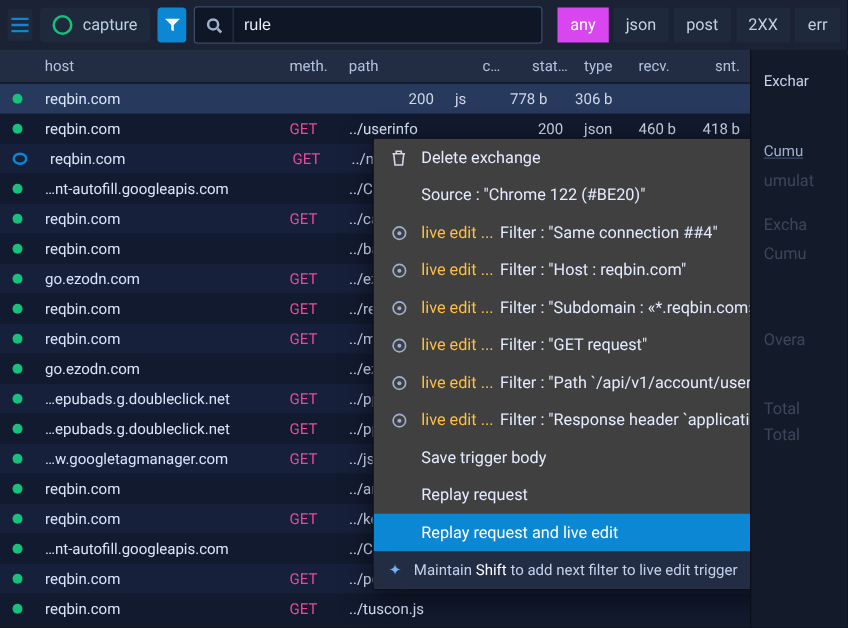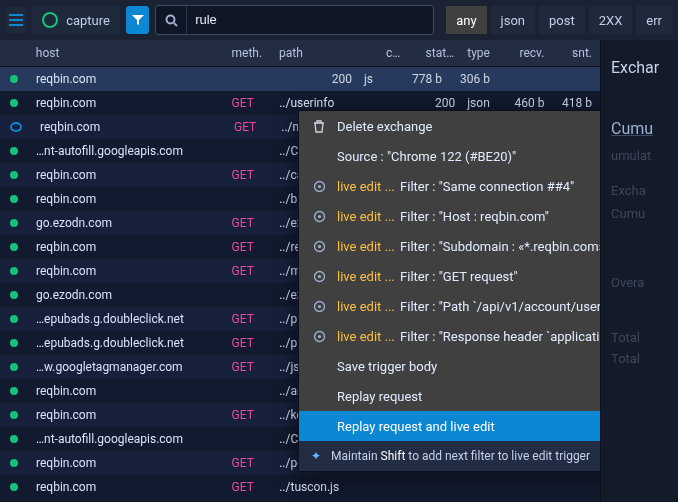--- a/index.html
+++ b/index.html
@@ -10,41 +10,41 @@
   .icon-btn{width:26px;height:26px;display:flex;align-items:center;justify-content:center;border-radius:3px;background:#1e293b;color:#9fb1d0;cursor:pointer}
   .icon-btn.burger svg,.icon-btn svg{display:block}
   .capture{display:flex;align-items:center;gap:8px;padding:0 10px;height:28px;background:#1e293b;border-radius:3px;color:#bcd0e8}
   .capture .ring{width:12px;height:12px;border:2px solid #17c07b;border-radius:50%}
   .filter-btn{width:30px;height:28px;background:#0b87d4;border-radius:3px;display:flex;align-items:center;justify-content:center;color:#fff}
   .searchbox{display:flex;align-items:flex-start;background:#0f1626;border:1px solid #3a4b6a;border-radius:3px;height:28px}
   .searchbox .sbtn{width:30px;height:28px;display:flex;align-items:center;justify-content:center;color:#9fb1d0;border-right:1px solid #263249}
   .searchbox input{background:transparent;border:0;outline:0;color:#e7eefc;height:26px;width:230px;padding:0 8px;font-size:13px}
   .chip-row{display:flex;gap:2px;margin-left:6px}
   .chip{height:28px;padding:0 10px;display:flex;align-items:center;background:#1e293b;color:#c3cfe6;border-radius:0}
-  .chip.active{background:#404040;color:#fff}
+  .chip.active{background:#d946ef;color:#fff}
   .chip+.chip{margin-left:2px}
 
   
   .body{display:flex;position:absolute;top:40px;left:0;right:0;bottom:0}
   .left{flex:0 0 600px;background:#141b2a;position:relative;overflow:hidden}
   .right{flex:1;background:#131a29;border-left:1px solid #0a0f1a;padding:10px 10px;color:#8a97b2}
-  .right .sec-title{color:#c7d3ea;margin:8px 0 10px 0;font-size:16px}
+  .right .sec-title{color:#c7d3ea;margin:8px 0 10px 0;font-size:12px}
   .right .faded{opacity:.35}
   .right .underline{text-decoration:underline;text-decoration-color:#3a4b6a;color:#9fb1d0}
 
   
   .thead{display:flex;align-items:center;height:26px;background:#222d44;color:#b3c1dc;font-size:12px;border-bottom:1px solid #0a0f1a}
   .th,.td{padding:0 8px;box-sizing:border-box;white-space:nowrap;overflow:hidden;text-overflow:ellipsis}
   .c-host{width:198px}
   .c-meth{width:48px}
   .c-path{width:108px}
   .c-cmt{width:40px}
-  .c-status{width:46px;text-align:right}
+  .c-status{width:46px;text-align:center}
   .c-type{width:40px;padding-left:4px}
-  .c-recv{width:50px;text-align:right}
+  .c-recv{width:50px;}
   .c-snt{width:48px;text-align:right}
   .trow{display:flex;align-items:center;height:24px;font-size:12px;color:#cfd6e4}
   .trow:nth-child(odd){background:#16203a}
   .trow:nth-child(even){background:#121a2f}
   .trow.hl{background:#273a5d}
   .dot{width:8px;height:8px;border-radius:50%;background:#17c07b;margin-left:10px;margin-right:10px;flex:0 0 8px}
   .dot.hollow{background:transparent;border:2px solid #0b87d4;width:6px;height:6px}
   .td.meth{color:#ec4899}
   .td.path,.td.host{color:#d9e4fa}
 

